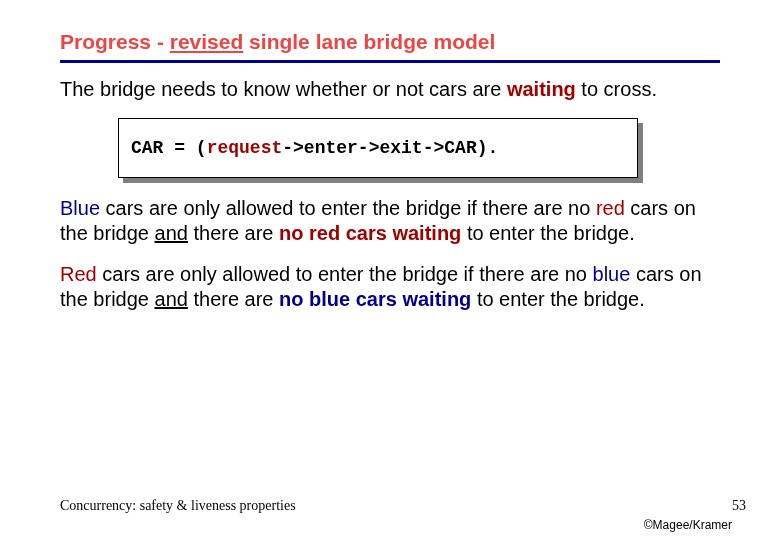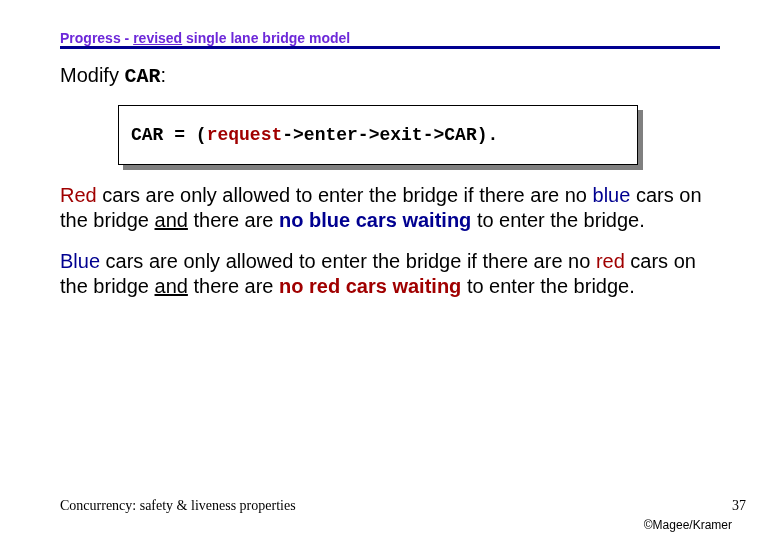--- a/index.html
+++ b/index.html
@@ -14,22 +14,23 @@
   .slide {
     position: relative;
     width: 780px;
     height: 540px;
     box-sizing: border-box;
     padding: 30px 60px 0 60px;
   }
   .title {
     font-family: Arial, Helvetica, sans-serif;
     font-weight: bold;
-    font-size: 14px;
-    color: #6d28d9;
+    font-size: 21px;
+    color: #ef4444;
+    margin-bottom: 6px;
   }
   .hr {
     border: none;
     border-top: 3px solid #000090;
     margin: 0 0 14px 0;
   }
   .body p {
     font-size: 20px;
     line-height: 1.25;
     margin: 0 0 16px 0;
@@ -91,42 +92,42 @@
 
 <div class="slide">
 
   <div class="title">
     <span>Progress - </span><span class="u">revised</span><span> single lane bridge model</span>
   </div>
   <hr class="hr">
 
   <div class="body">
 
+    <p>
+      <span>The bridge needs to know whether or not cars are </span><span class="red b">waiting</span><span> to cross.</span>
+    </p>
 
-    <p>
-      <span>Modify </span><span class="mono">CAR</span><span>:</span>
-    </p>
 
     <div class="codebox-wrap">
       <div class="codebox-shadow"></div>
       <div class="codebox">
         <span>CAR = (</span><span class="red">request</span><span>-&gt;enter-&gt;exit-&gt;CAR).</span>
       </div>
     </div>
 
 
     <p class="indent">
-      <span class="red">Red</span><span> cars are only allowed to enter the bridge if there are no </span><span class="blue">blue</span><span> cars on the bridge </span><span class="u">and</span><span> there are </span><span class="blue b">no blue cars waiting</span><span> to enter the bridge.</span>
+      <span class="blue">Blue</span><span> cars are only allowed to enter the bridge if there are no </span><span class="red">red</span><span> cars on the bridge </span><span class="u">and</span><span> there are </span><span class="red b">no red cars waiting</span><span> to enter the bridge.</span>
     </p>
 
     <p class="indent">
-      <span class="blue">Blue</span><span> cars are only allowed to enter the bridge if there are no </span><span class="red">red</span><span> cars on the bridge </span><span class="u">and</span><span> there are </span><span class="red b">no red cars waiting</span><span> to enter the bridge.</span>
+      <span class="red">Red</span><span> cars are only allowed to enter the bridge if there are no </span><span class="blue">blue</span><span> cars on the bridge </span><span class="u">and</span><span> there are </span><span class="blue b">no blue cars waiting</span><span> to enter the bridge.</span>
     </p>
 
   </div>
 
   <div class="footer">
     <span>Concurrency: safety &amp; liveness properties</span>
-    <span>37</span>
+    <span>53</span>
   </div>
   <div class="copyright">©Magee/Kramer</div>
 
 </div>
 
 </body></html>

